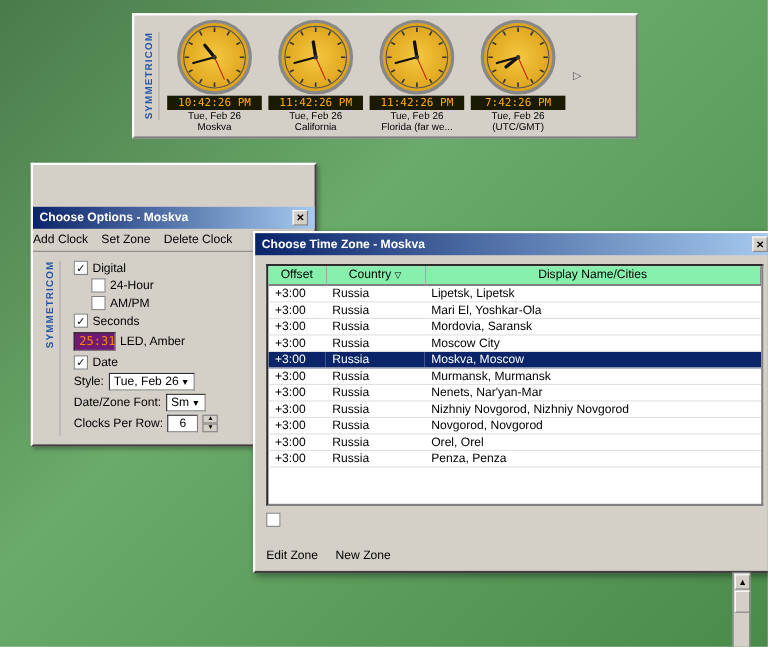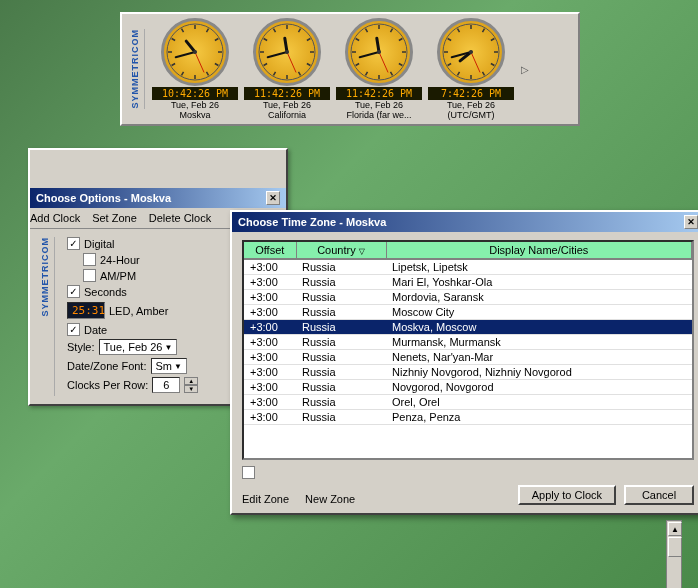--- a/index.html
+++ b/index.html
@@ -153,21 +153,21 @@
     .indent {
       margin-left: 16px;
     }
     .led-box {
       display: flex;
       align-items: center;
       gap: 4px;
       margin: 4px 0;
     }
     .led-preview {
-      background: #0f172a;
+      background: #701a75;
       color: #ff8800;
       font-family: monospace;
       font-size: 11px;
       padding: 1px 4px;
       border: 1px inset #808080;
       width: 38px;
     }
     .led-label {
       font-size: 11px;
     }
@@ -334,22 +334,22 @@
     .user-zones-row {
       display: flex;
       align-items: center;
       gap: 4px;
       margin: 6px 0 4px 0;
       font-size: 11px;
     }
     .tz-footer {
       display: flex;
       justify-content: space-between;
-      align-items: flex-end;
-      margin-top: 6px;
+      align-items: center;
+      margin-top: 20px;
     }
     .tz-footer-left {
       display: flex;
       gap: 16px;
     }
     .tz-footer-right {
       display: flex;
       gap: 8px;
     }
     .link-btn {
@@ -660,19 +660,15 @@
       </div>
     </div>
     <div class="user-zones-row">
       <div class="cb"></div>
     </div>
     <div class="tz-footer">
       <div class="tz-footer-left">
         <span class="link-btn">Edit Zone</span>
         <span class="link-btn">New Zone</span>
       </div>
-      <div class="tz-footer-right">
-        <button class="win-btn">Apply to Clock</button>
-        <button class="win-btn">Cancel</button>
-      </div>
     </div>
   </div>
 </div>
 
 </body></html>

